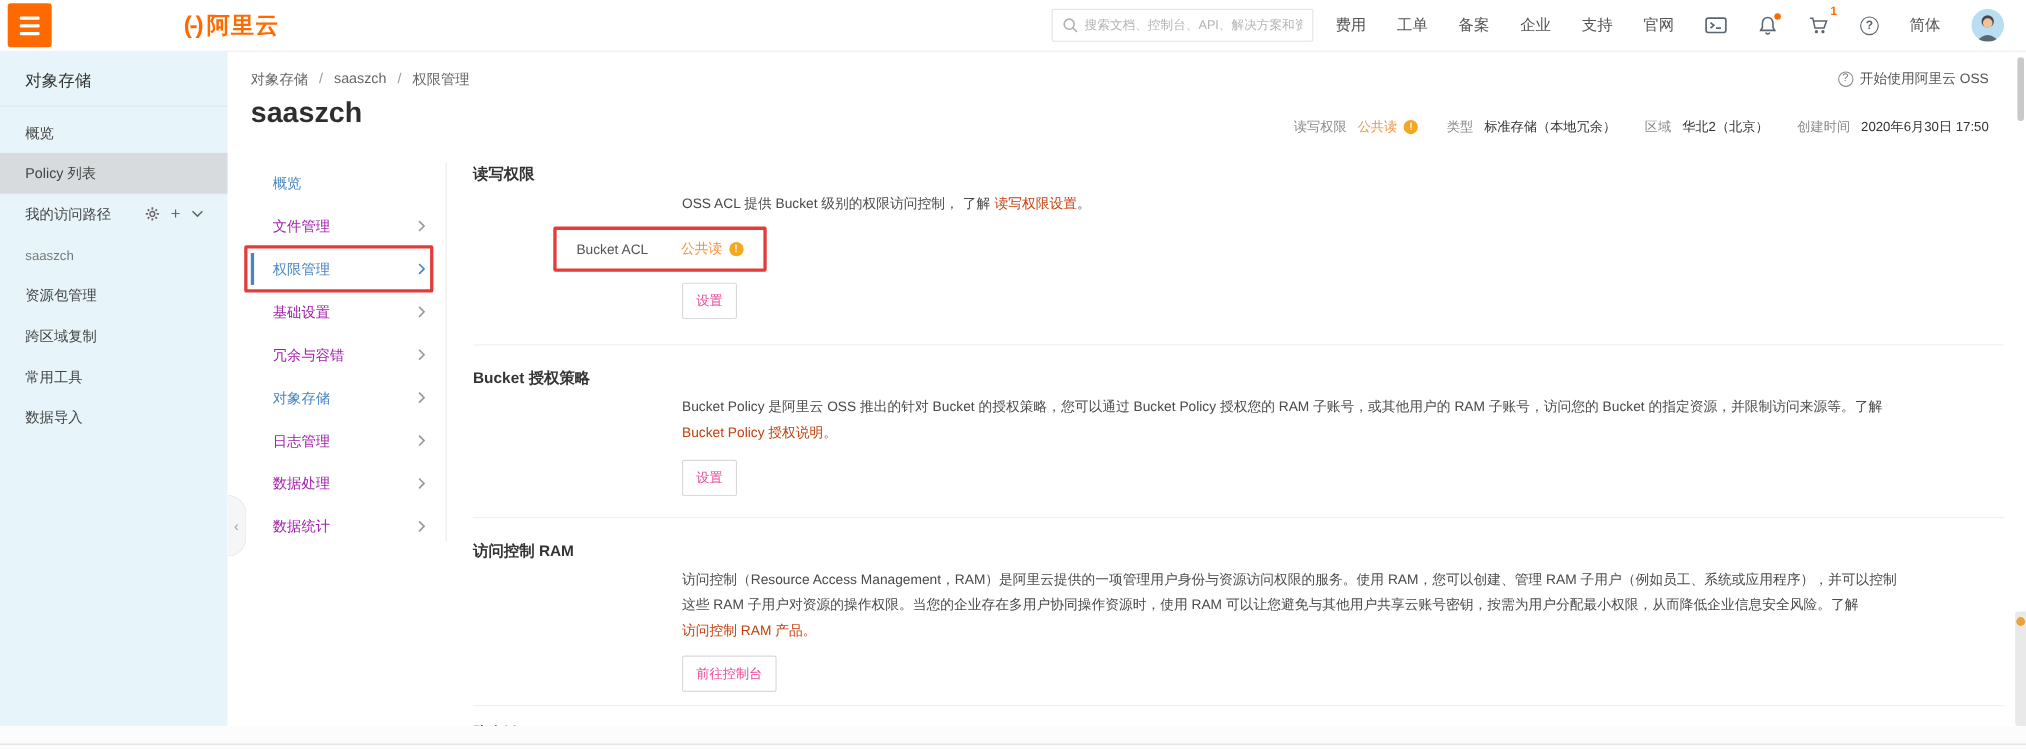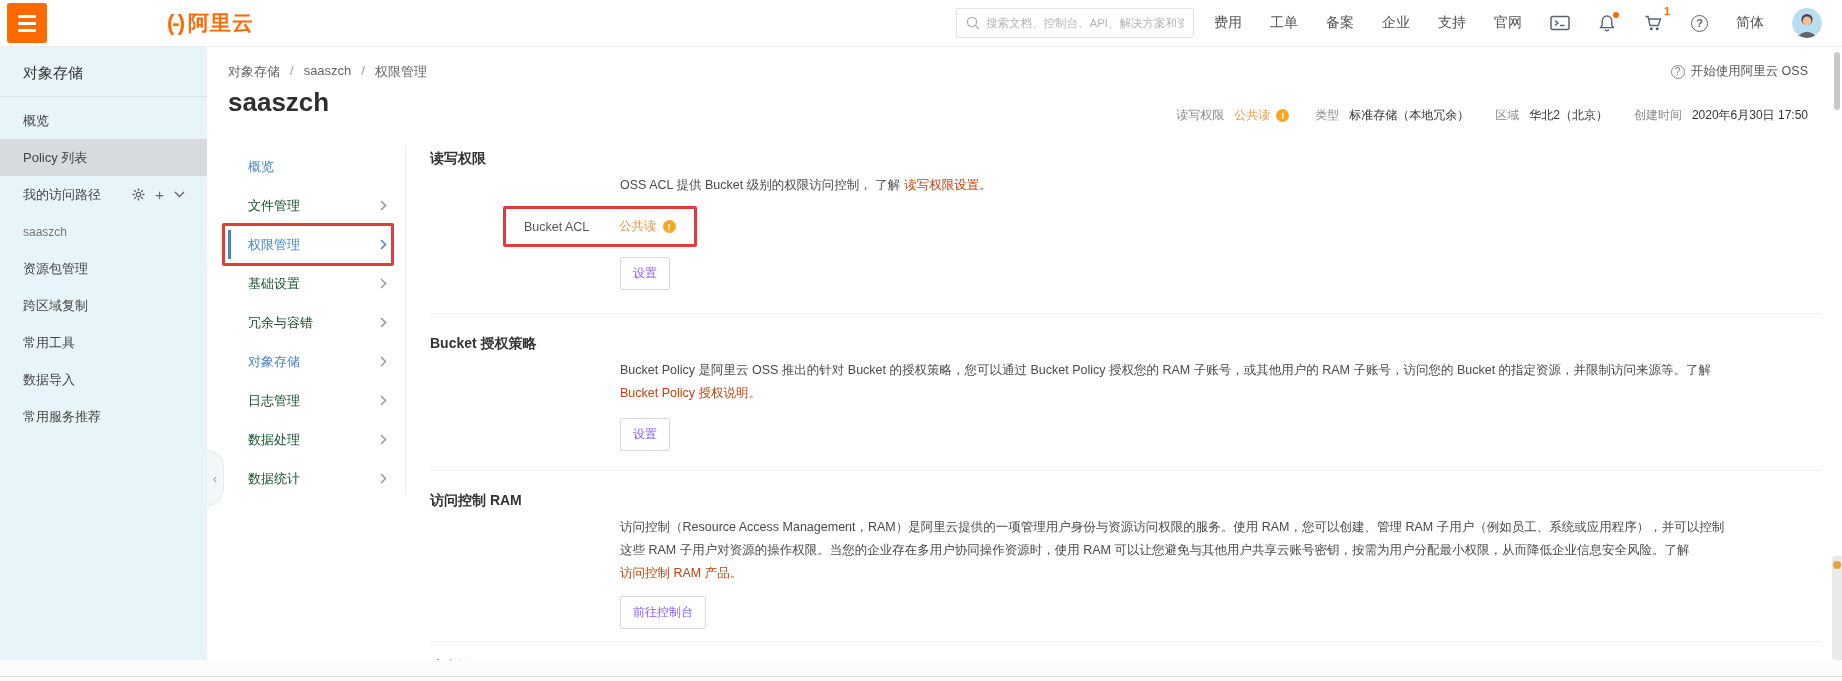--- a/index.html
+++ b/index.html
@@ -97,21 +97,21 @@
   .warn-badge {
     display: inline-flex; width: 13px; height: 13px; border-radius: 50%;
     background: #f5a623; color: #fff; font-size: 9.5px; font-weight: bold;
     align-items: center; justify-content: center; margin-left: 6px;
   }
 
   
   .bucket-menu { position: absolute; left: 21px; top: 100px; width: 177px; }
   .menu-item {
     height: 39px; display: flex; align-items: center; padding-left: 20px;
-    position: relative; font-size: 13px; color: #14532d; cursor: pointer;
+    position: relative; font-size: 13px; color: #a21caf; cursor: pointer;
   }
   .menu-item .chev { margin-left: auto; margin-right: 18px; }
   .menu-item.link { color: #4786c1; }
   .menu-item.selected { color: #4786c1; }
   .menu-item.selected::before {
     content: ""; position: absolute; left: 0; top: 5px; bottom: 5px; width: 3px; background: #4786c1;
   }
   .menu-divider { position: absolute; left: 198px; top: 100px; width: 1px; height: 346px; background: #ebebeb; }
   .anno-menu {
     position: absolute; left: 15px; top: 176px; width: 172px; height: 43px;
@@ -137,21 +137,21 @@
   .sec1 .sec-body { padding-top: 28px; }
   .acl-link { margin-left: 4px; }
   .acl-field {
     display: inline-flex; align-items: center; margin-left: -117px; margin-top: 12px;
     border: 3px solid #e13c39; border-radius: 2px; padding: 9px 18px; background: #fff;
   }
   .acl-field .flab { width: 95px; color: #555; }
   .acl-field .fval { color: #f0943e; display: inline-flex; align-items: center; }
   .btn {
     display: inline-block; padding: 7px 12px; border: 1px solid #d9d9d9; border-radius: 2px;
-    background: #fff; color: #8b5cf6; font-size: 12px; cursor: pointer;
+    background: #fff; color: #ec4899; font-size: 12px; cursor: pointer;
     font-family: "Liberation Sans", "DejaVu Sans", sans-serif;
   }
   .sec1 .btn { margin-top: 10px; }
   .div1 { margin-top: 23px; }
 
   .sec2 .sec-title { padding-top: 21px; }
   .sec2 .sec-body { padding-top: 45px; line-height: 23px; }
   .sec2 .btn { margin-top: 13px; }
   .div2 { margin-top: 19px; }
 
@@ -274,23 +274,20 @@
     </div>
     <div class="side-item">
       <span>跨区域复制</span>
     </div>
     <div class="side-item">
       <span>常用工具</span>
     </div>
     <div class="side-item">
       <span>数据导入</span>
     </div>
-    <div class="side-item">
-      <span>常用服务推荐</span>
-    </div>
   </div>
 </aside>
 
 <section class="content">
 
   <nav class="crumbs">
     <span class="crumb">对象存储</span>
     <span class="sep">/</span>
     <span class="crumb">saaszch</span>
     <span class="sep">/</span>

